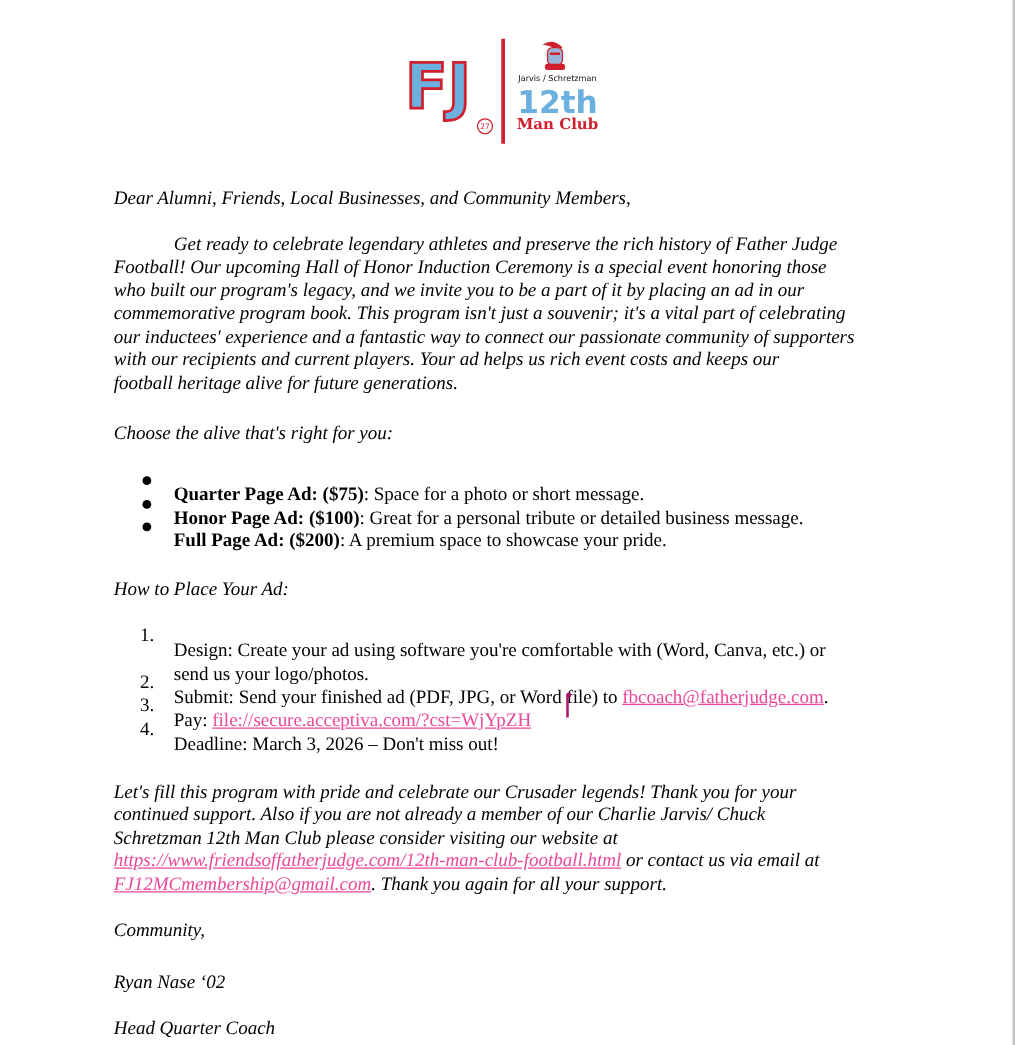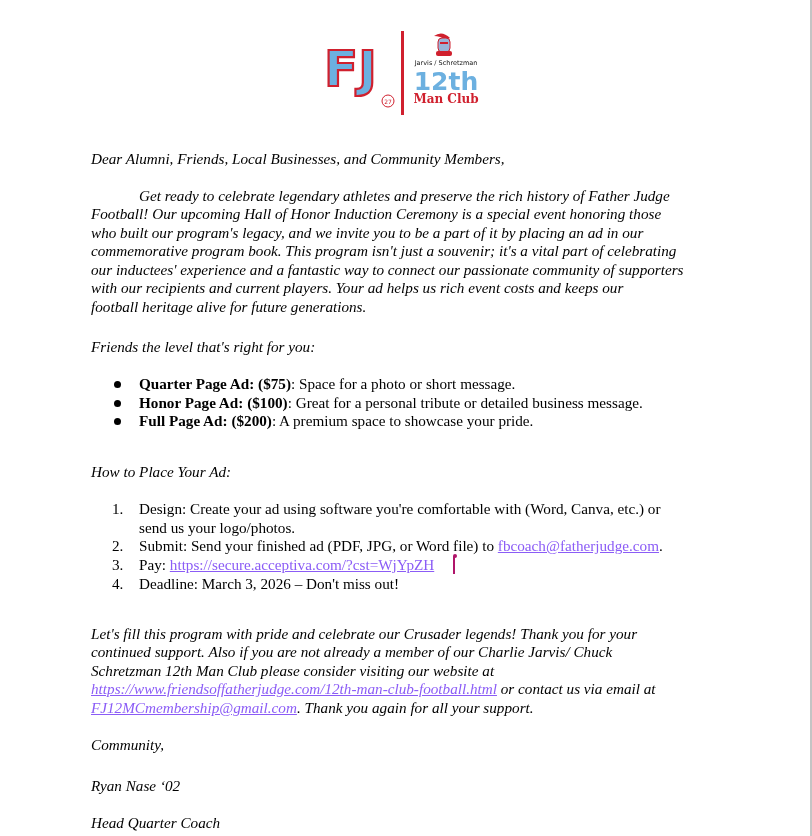--- a/index.html
+++ b/index.html
@@ -8,23 +8,23 @@
     position:relative;
     font-family:"Liberation Serif","DejaVu Serif",serif;
     font-size:15.2px; color:#000;
   }
   .page-edge { position:absolute; top:0; right:0; width:2px; height:836px; background:#c4c4c4; }
   .logo { position:absolute; left:322px; top:28px; width:180px; height:90px; }
   .line { position:absolute; left:91px; white-space:nowrap; line-height:18px;font-style:italic; }
   .indent-first { left:139px; }
   .bullet-dot { position:absolute; left:114px; width:7px; height:7px; border-radius:50%; background:#000; }
   .num { position:absolute; left:112px; white-space:nowrap; line-height:18px; }
-  .li-text { position:absolute; left:139px; white-space:nowrap; line-height:18px; }
+  .li-text { position:absolute; left:139px; white-space:nowrap; line-height:18px;margin-top:12px; }
   b { font-weight:bold; }
-  a { color:#8b5cf6; text-decoration:underline; }
+  a { color:#ec4899; text-decoration:underline; }
   .cursor { position:absolute; left:453px; top:556px; width:2px; height:18px; background:#b0156a; }
   .cursor-head { position:absolute; left:453px; top:554px; width:4px; height:4px; border-radius:50%; background:#b0156a; }
 </style>
 </head>
 <body>
 
 <div class="page-edge"></div>
 
 <svg class="logo" viewBox="0 0 180 90" xmlns="http://www.w3.org/2000/svg">
   <g>
@@ -47,21 +47,21 @@
 <div class="line" style="top:150px">Dear Alumni, Friends, Local Businesses, and Community Members,</div>
 
 <div class="line indent-first" style="top:187px">Get ready to celebrate legendary athletes and preserve the rich history of Father Judge</div>
 <div class="line" style="top:205px">Football! Our upcoming Hall of Honor Induction Ceremony is a special event honoring those</div>
 <div class="line" style="top:224px">who built our program's legacy, and we invite you to be a part of it by placing an ad in our</div>
 <div class="line" style="top:242px">commemorative program book.  This program isn't just a souvenir; it's a vital part of celebrating</div>
 <div class="line" style="top:261px">our inductees' experience and a fantastic way to connect our passionate community of supporters</div>
 <div class="line" style="top:279px">with our recipients and current players.  Your ad helps us rich event costs and keeps our</div>
 <div class="line" style="top:298px">football heritage alive for future generations.</div>
 
-<div class="line" style="top:338px">Friends the level that's right for you:</div>
+<div class="line" style="top:338px">Choose the alive that's right for you:</div>
 
 <div>
   <span class="bullet-dot" style="top:381px"></span>
   <div class="li-text" style="top:375px">
     <b>Quarter Page Ad:</b> <b>($75)</b><span>: Space for a photo or short message.</span>
   </div>
 </div>
 <div>
   <span class="bullet-dot" style="top:400px"></span>
   <div class="li-text" style="top:394px">
@@ -81,21 +81,21 @@
   <div class="num" style="top:500px">1.</div>
   <div class="li-text" style="top:500px">Design: Create your ad using software you're comfortable with (Word, Canva, etc.) or</div>
   <div class="li-text" style="top:519px">send us your logo/photos.</div>
 </div>
 <div>
   <div class="num" style="top:537px">2.</div>
   <div class="li-text" style="top:537px"><span>Submit: Send your finished ad (PDF, JPG, or Word file) to </span><a>fbcoach@fatherjudge.com</a><span>.</span></div>
 </div>
 <div>
   <div class="num" style="top:556px">3.</div>
-  <div class="li-text" style="top:556px"><span>Pay: </span><a>https://secure.acceptiva.com/?cst=WjYpZH</a></div>
+  <div class="li-text" style="top:556px"><span>Pay: </span><a>file://secure.acceptiva.com/?cst=WjYpZH</a></div>
 </div>
 <div class="cursor-head"></div>
 <div class="cursor"></div>
 <div>
   <div class="num" style="top:575px">4.</div>
   <div class="li-text" style="top:575px">Deadline: March 3, 2026 – Don't miss out!</div>
 </div>
 
 <div class="line" style="top:625px">Let's fill this program with pride and celebrate our Crusader legends! Thank you for your</div>
 <div class="line" style="top:643px">continued support.  Also if you are not already a member of our Charlie Jarvis/ Chuck</div>

